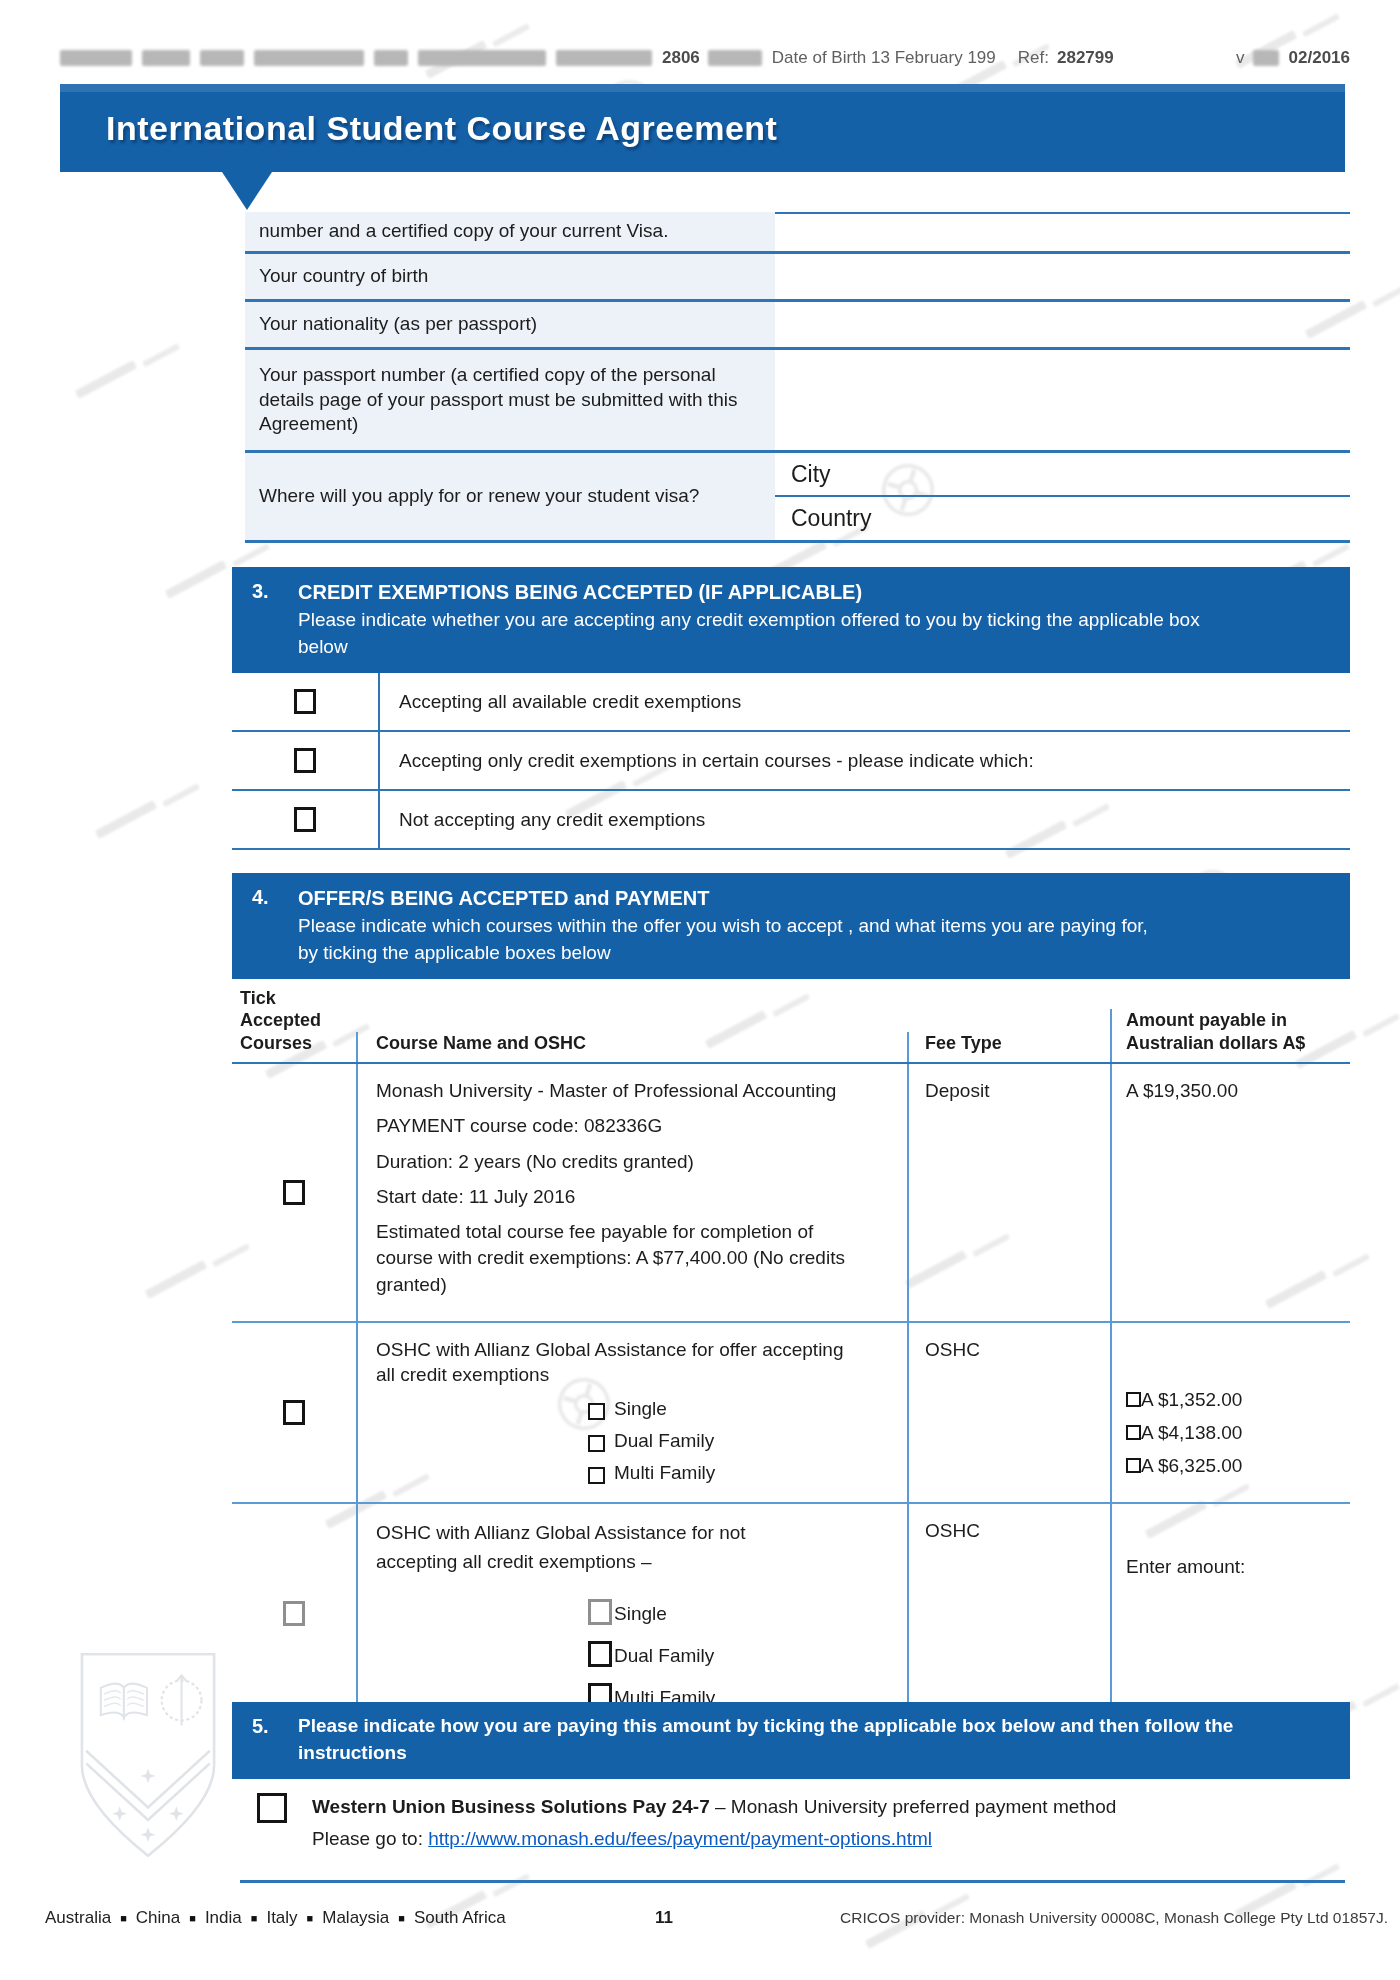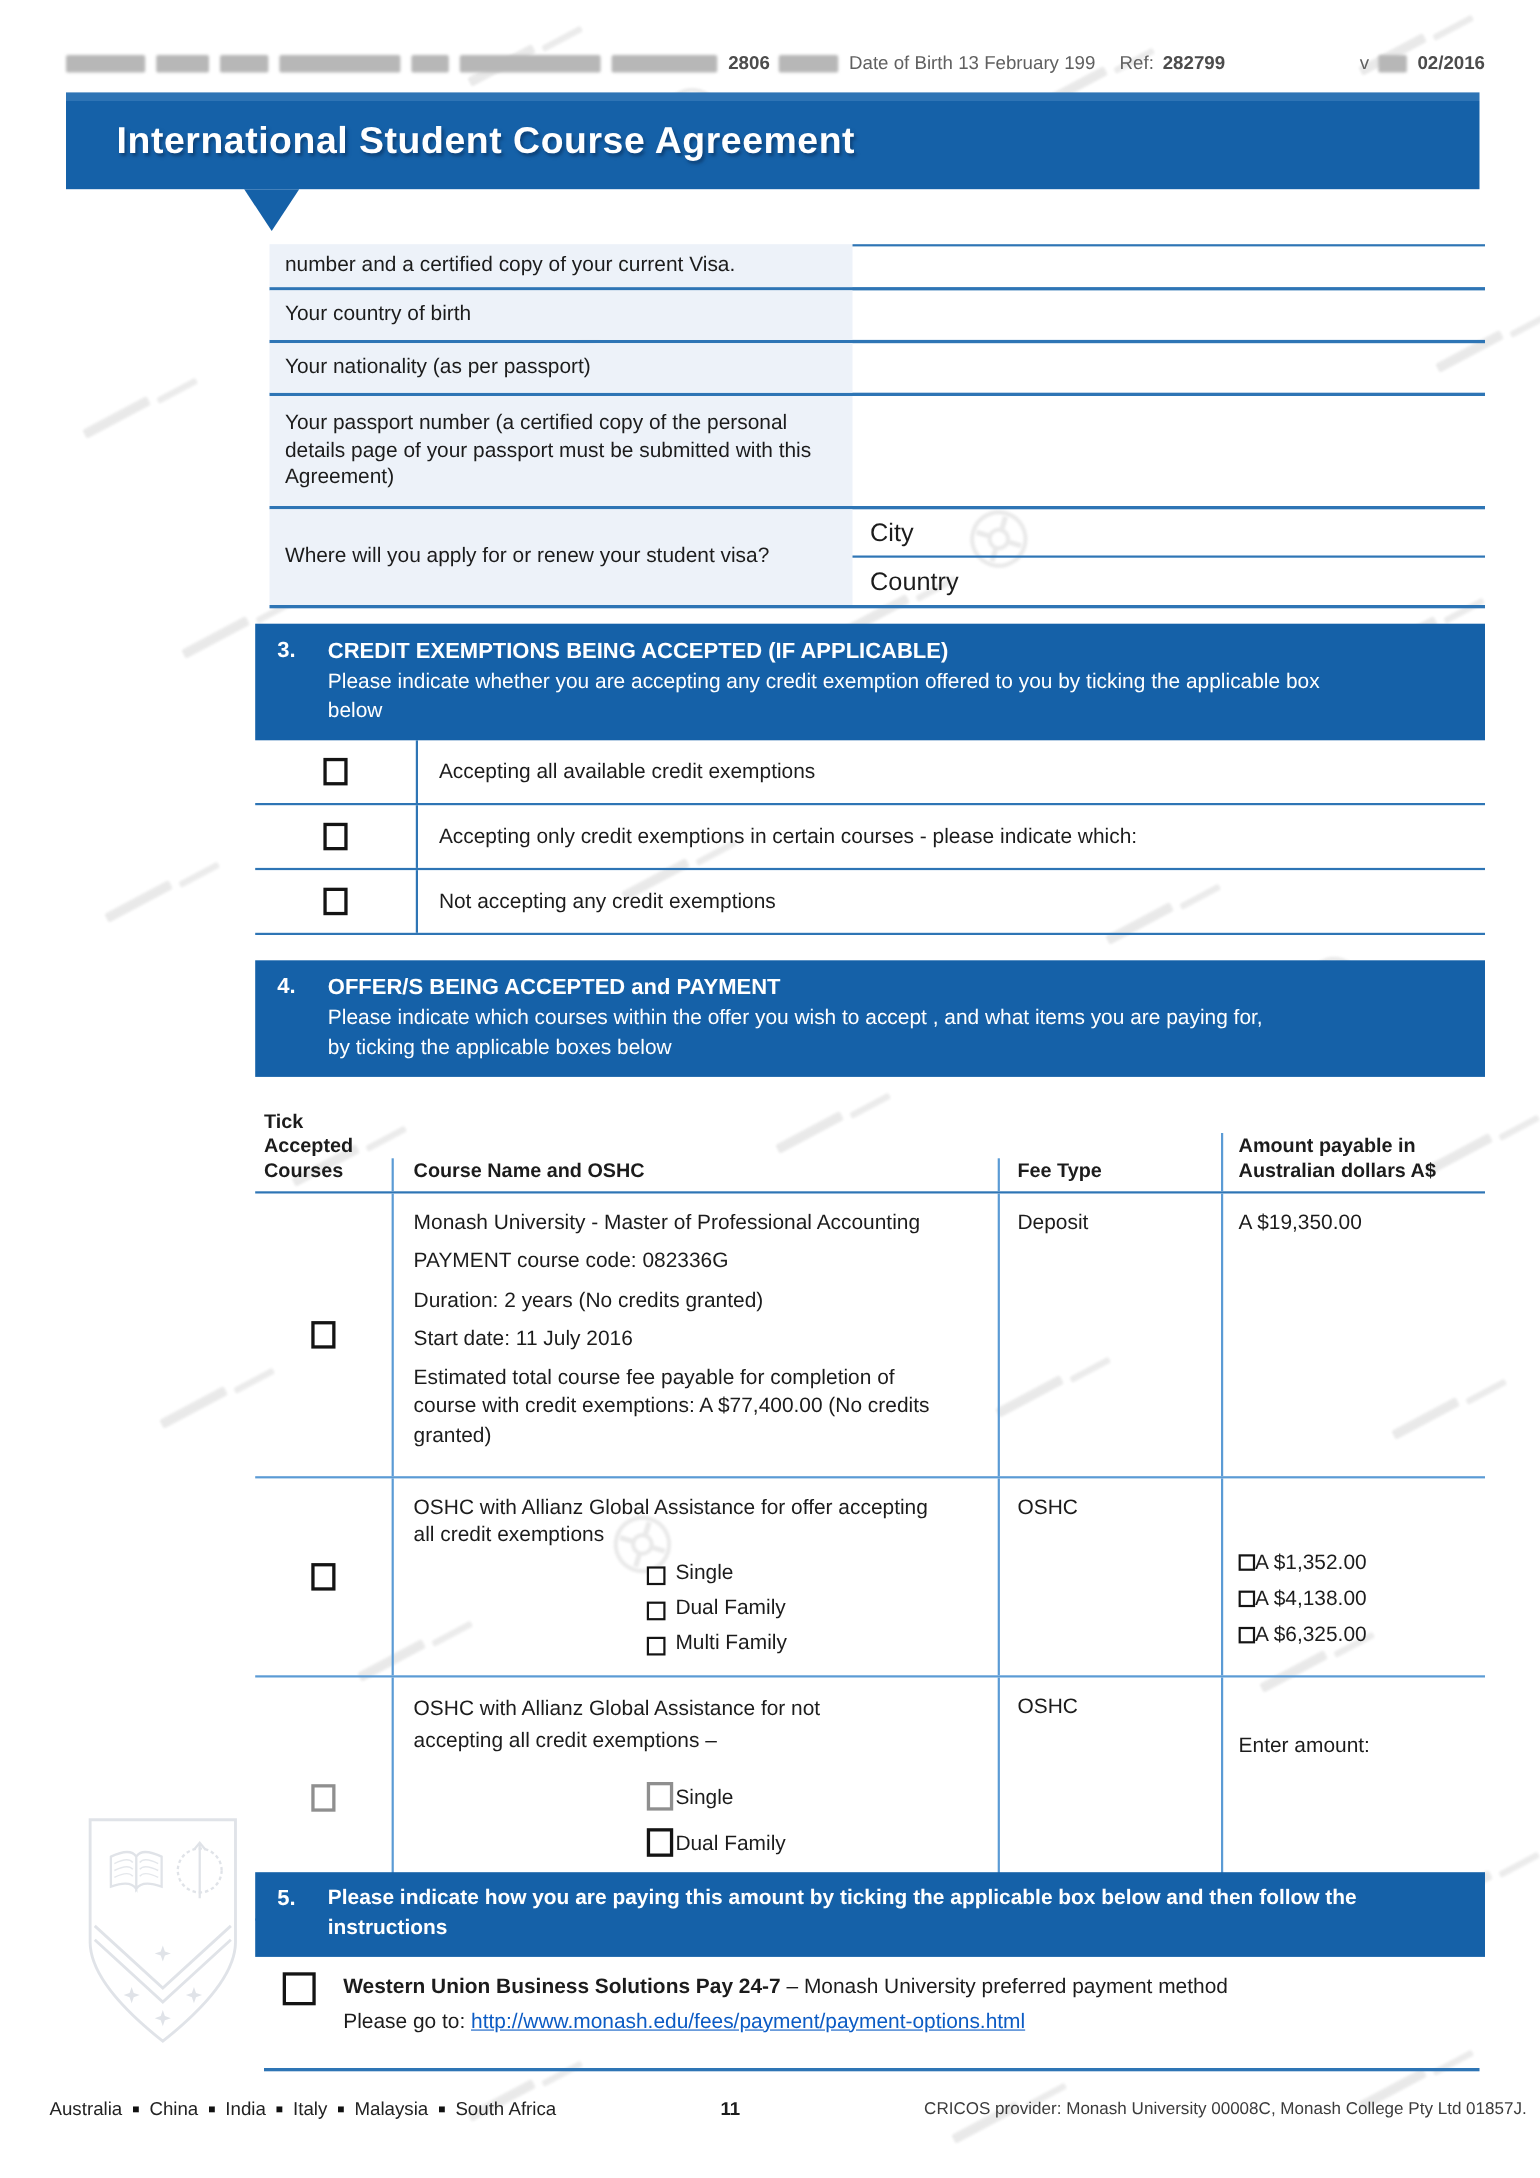--- a/index.html
+++ b/index.html
@@ -26,21 +26,21 @@
   .banner{position:absolute;top:84px;left:60px;width:1285px;height:88px;
           background:linear-gradient(180deg,#2e74b5 0 8px,#1561a8 8px 100%);
           display:flex;align-items:center;}
   .banner h1{margin:0 0 0 46px;color:#fff;font-size:34px;font-weight:bold;letter-spacing:.5px;
              text-shadow:2px 3px 3px rgba(8,40,80,.55);}
   .banner-tab{position:absolute;top:172px;left:222px;width:0;height:0;
               border-left:25px solid transparent;border-right:25px solid transparent;
               border-top:38px solid #1561a8;}
 
   
-  .pform{position:absolute;top:222px;left:245px;width:1105px;}
+  .pform{position:absolute;top:212px;left:245px;width:1105px;}
   .prow{display:flex;border-bottom:3px solid #2e75b5;}
   .plabel{width:530px;background:#edf2f9;display:flex;align-items:center;
           padding:4px 14px;box-sizing:border-box;font-size:19px;line-height:1.3;}
   .pfield{width:575px;box-sizing:border-box;}
   .pfield.first{border-top:2px solid #2e75b5;}
   .subfield{height:43px;display:flex;align-items:center;padding-left:16px;font-size:23px;box-sizing:border-box;}
   .subfield.top{border-bottom:2px solid #2e75b5;height:44px;}
 
   
   .band{background:#1561a8;color:#fff;display:flex;padding:11px 16px 13px 8px;box-sizing:border-box;}
@@ -60,21 +60,21 @@
   .s3 .band{min-height:96px;}
   .s3row{display:flex;align-items:center;height:57px;border-bottom:2px solid #2e75b5;}
   .s3cbcell{width:146px;display:flex;justify-content:center;box-sizing:border-box;}
   .s3labelcell{flex:1;border-left:2px solid #2e75b5;align-self:stretch;
                display:flex;align-items:center;padding-left:19px;font-size:19px;}
 
   
   .s4{position:absolute;top:873px;left:232px;width:1118px;}
   .s4 .band{min-height:94px;}
   .t4row{display:flex;border-bottom:2px solid #5b9bd5;}
-  .t4row.hdr{border-bottom:2px solid #2e75b5;align-items:flex-end;height:106px;box-sizing:border-box;}
+  .t4row.hdr{border-bottom:2px solid #2e75b5;align-items:flex-end;height:85px;box-sizing:border-box;}
   .c-tick{width:124px;box-sizing:border-box;display:flex;justify-content:center;align-items:center;}
   .c-course{width:551px;box-sizing:border-box;border-left:2px solid #5b9bd5;padding:14px 18px;}
   .c-fee{width:203px;box-sizing:border-box;border-left:2px solid #5b9bd5;padding:14px 16px;}
   .c-amt{flex:1;box-sizing:border-box;border-left:2px solid #5b9bd5;padding:14px 14px;}
   .hcell{font-weight:bold;font-size:18px;line-height:1.25;padding-bottom:8px;}
   .c-tick.hcell{justify-content:flex-start;align-items:flex-end;padding-left:8px;}
   .bodytxt{font-size:19px;line-height:1.35;}
   .cline{font-size:19px;margin-bottom:9px;line-height:1.38;}
   .optrow{display:flex;align-items:flex-end;gap:9px;margin:10px 0 0 212px;font-size:19px;}
   .optrow.tight{gap:2px;margin-top:16px;}

